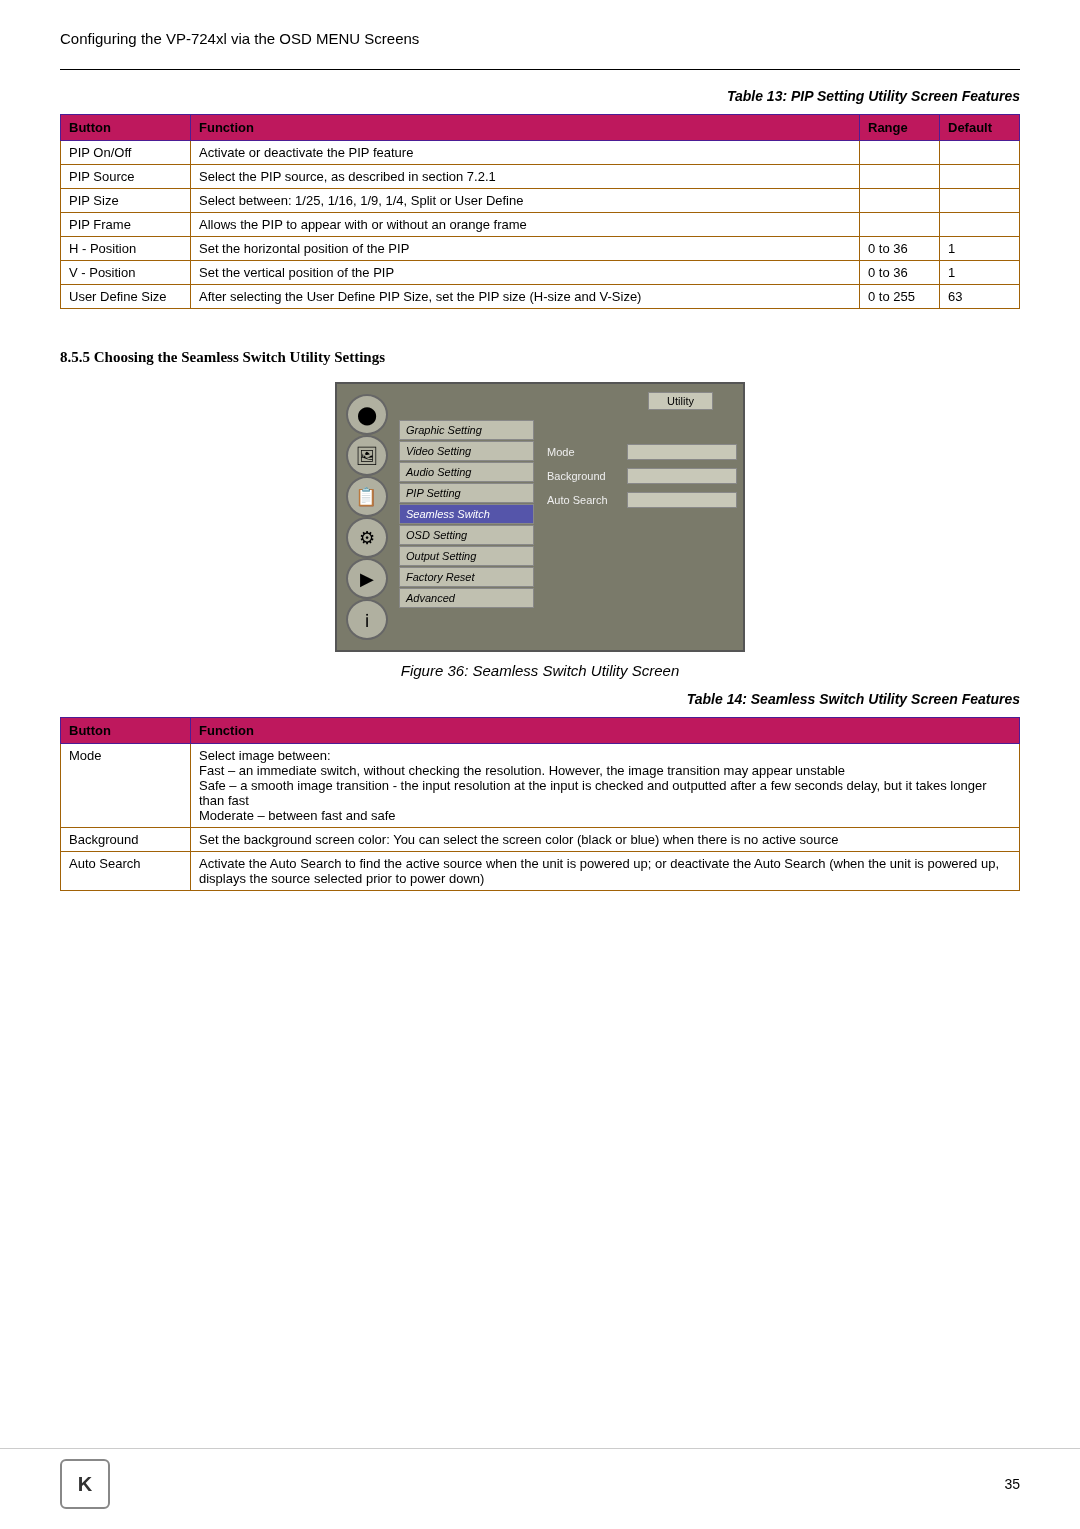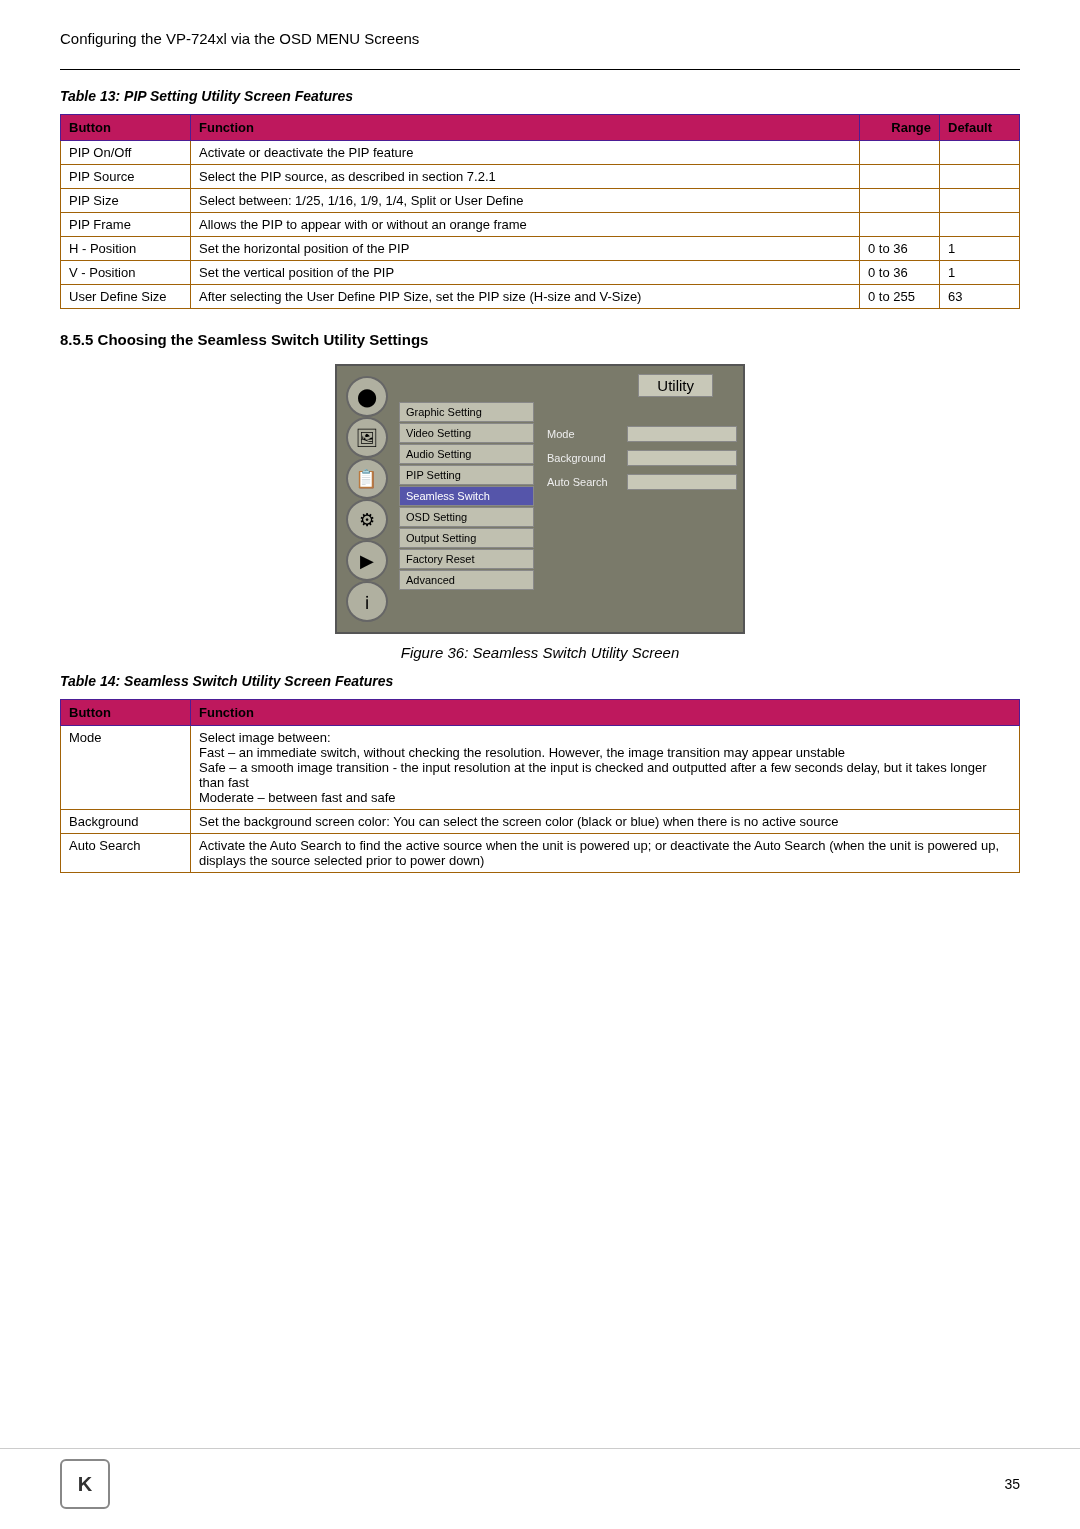--- a/index.html
+++ b/index.html
@@ -15,21 +15,21 @@
     .page-container {
       padding: 30px 60px 60px 60px;
     }
     .page-header {
       font-size: 15px;
       margin-bottom: 18px;
       border-bottom: 1px solid #000;
       padding-bottom: 22px;
     }
     .table-title {
-      text-align: left;
+      text-align: right;
       font-style: italic;
       font-size: 14px;
       margin-bottom: 10px;
       font-weight: bold;
     }
     table {
       width: 100%;
       border-collapse: collapse;
       margin-bottom: 20px;
       font-size: 13px;
@@ -42,21 +42,22 @@
       font-weight: bold;
     }
     table td {
       border: 1px solid #a16207;
       padding: 4px 8px;
       vertical-align: top;
     }
     .section-heading {
       font-size: 15px;
       font-weight: bold;
-      margin: 22px 0 14px 0;
+      margin: 40px 0 14px 0;
+      font-family: Liberation Serif, serif;
     }
     .body-text {
       font-size: 14px;
       line-height: 1.6;
       margin: 0 40px 18px 40px;
       text-align: center;
     }
     .figure-container {
       display: flex;
       justify-content: center;
@@ -70,21 +71,21 @@
       position: relative;
       overflow: hidden;
     }
     .osd-top-bar {
       position: absolute;
       top: 8px;
       right: 30px;
       background: #c8c8b8;
       border: 1px solid #888;
       padding: 2px 18px;
-      font-size: 15px;
+      font-size: 11px;
       color: #000;
     }
     .osd-icons-left {
       position: absolute;
       left: 0;
       top: 0;
       bottom: 0;
       width: 60px;
       display: flex;
       flex-direction: column;
@@ -110,20 +111,21 @@
       width: 135px;
     }
     .osd-menu-item {
       background: #c0c0b0;
       border: 1px solid #888;
       padding: 3px 6px;
       font-size: 11px;
       color: #000;
       margin-bottom: 1px;
       cursor: pointer;
+      font-style: italic;
     }
     .osd-menu-item.active {
       background: #5555aa;
       color: #fff;
     }
     .osd-right-panel {
       position: absolute;
       left: 210px;
       top: 60px;
       width: 190px;
@@ -174,21 +176,21 @@
       font-size: 20px;
       font-weight: bold;
       color: #333;
     }
     .footer-page-num {
       font-size: 14px;
       text-align: center;
     }
     .col-button { width: 130px; }
     .col-function { width: auto; }
-    .col-range { width: 80px; text-align: right; }
+    .col-range { width: 80px; }
     .col-default { width: 80px; }
     .col-button2 { width: 130px; }
     .col-function2 { width: auto; }
   </style>
 </head>
 <body>
 
 <div class="page-container">
 
   <div class="page-header">

